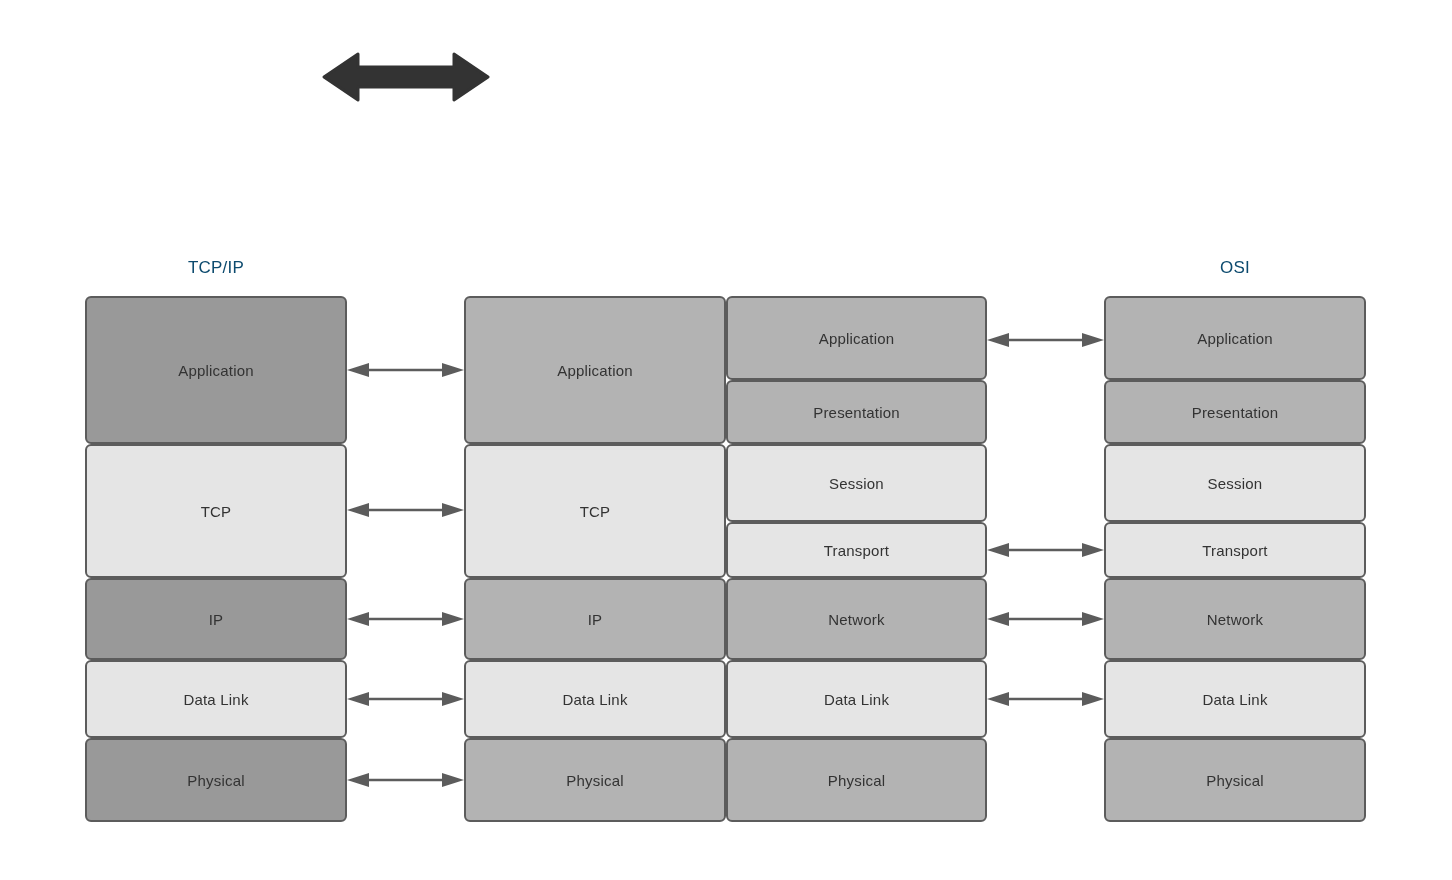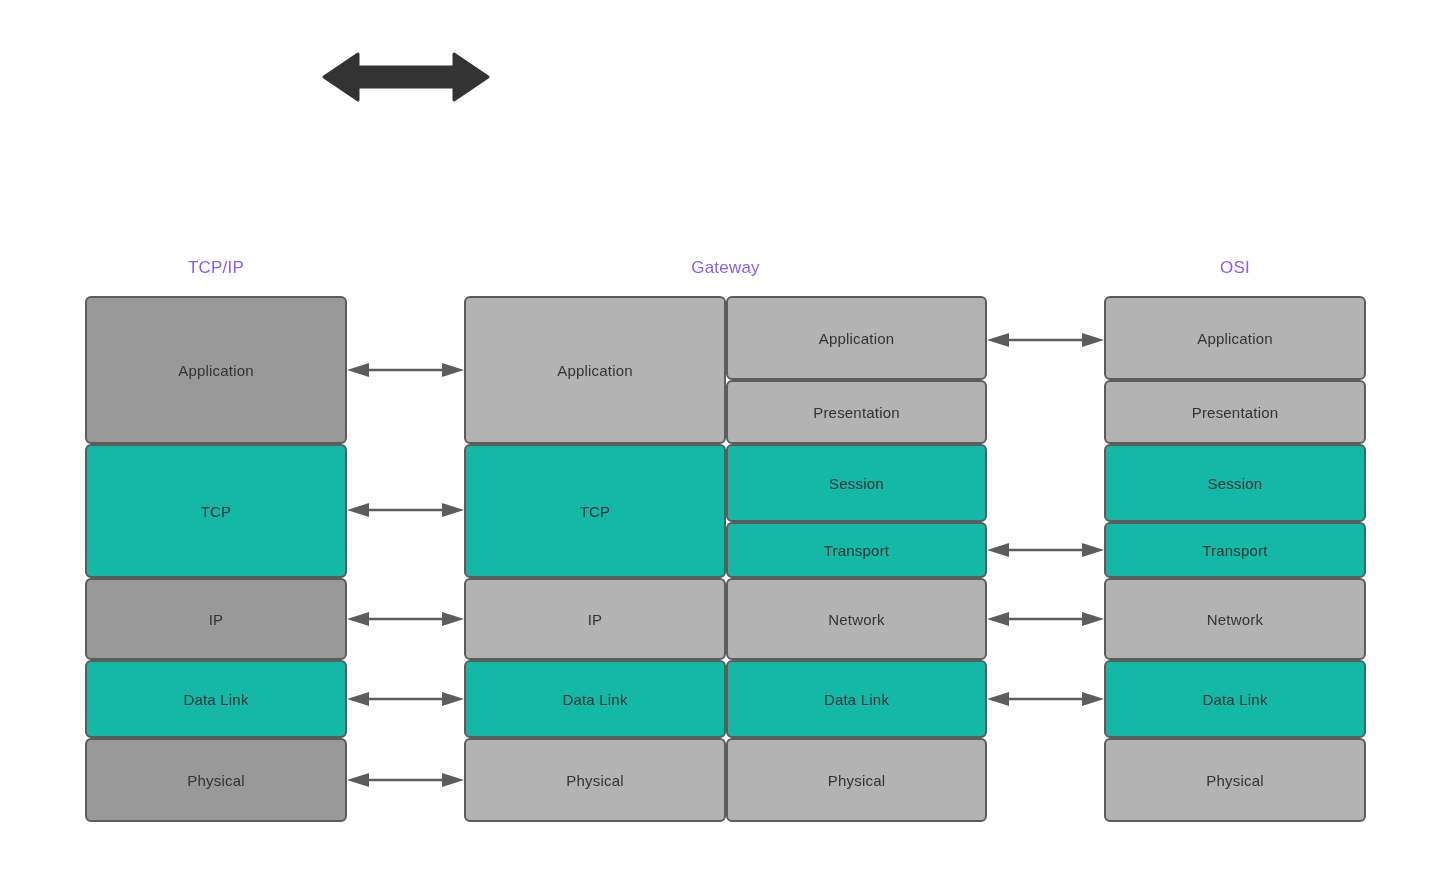--- a/index.html
+++ b/index.html
@@ -28,21 +28,21 @@
     top: 48px;
     width: 168px;
     height: 58px;
   }
 
   
   .col-header {
     position: absolute;
     text-align: center;
     font-size: 17px;
-    color: #8b5cf6;
+    color: #0c4a6e;
     letter-spacing: 0.2px;
     white-space: nowrap;
   }
 
   
   .stack {
     position: absolute;
   }
   .layer {
     position: absolute;
@@ -52,41 +52,40 @@
     display: flex;
     align-items: center;
     justify-content: center;
     font-size: 15px;
     color: #333333;
     letter-spacing: 0.2px;
     white-space: nowrap;
   }
   .fill-dark  { background: #999999; }
   .fill-mid   { background: #b3b3b3; }
-  .fill-white { background: #14b8a6; }
+  .fill-white { background: #e5e5e5; }
 
   
   .connector {
     position: absolute;
     height: 18px;
   }
 </style>
 </head>
 <body>
 
 <div id="canvas">
 
   <div class="block-arrow">
     <svg width="168" height="58" viewBox="0 0 168 58" xmlns="http://www.w3.org/2000/svg">
       <path d="M 2 29 L 36 6 L 36 19 L 132 19 L 132 6 L 166 29 L 132 52 L 132 39 L 36 39 L 36 52 Z" fill="#333333" stroke="#333333" stroke-width="3" stroke-linejoin="round"></path>
     </svg>
   </div>
 
   <div class="col-header" style="left:85px; top:258px; width:262px;">TCP/IP</div>
-  <div class="col-header" style="left:464px; top:258px; width:523px;">Gateway</div>
   <div class="col-header" style="left:1104px; top:258px; width:262px;">OSI</div>
 
   <div class="stack">
     <div class="layer fill-dark" style="left:85px;  top:296px; width:262px; height:148px;">Application</div>
     <div class="layer fill-white" style="left:85px;  top:444px; width:262px; height:134px;">TCP</div>
     <div class="layer fill-dark" style="left:85px;  top:578px; width:262px; height:82px;">IP</div>
     <div class="layer fill-white" style="left:85px;  top:660px; width:262px; height:78px;">Data Link</div>
     <div class="layer fill-dark" style="left:85px;  top:738px; width:262px; height:84px;">Physical</div>
   </div>
 

